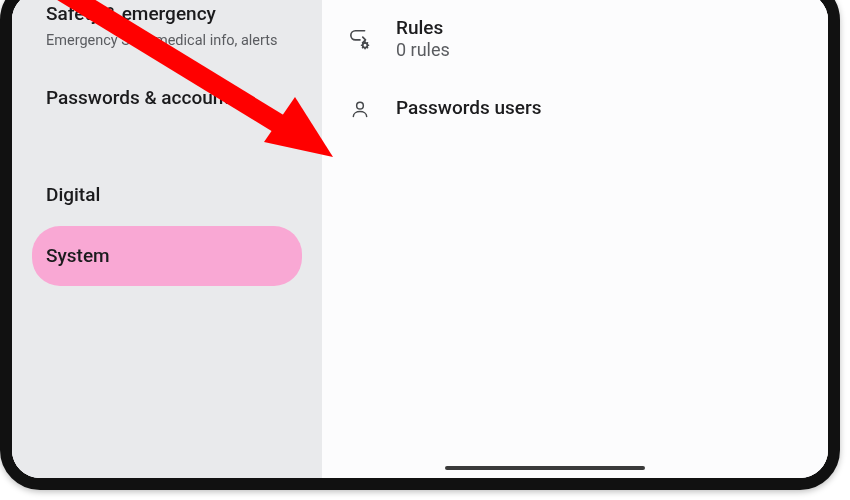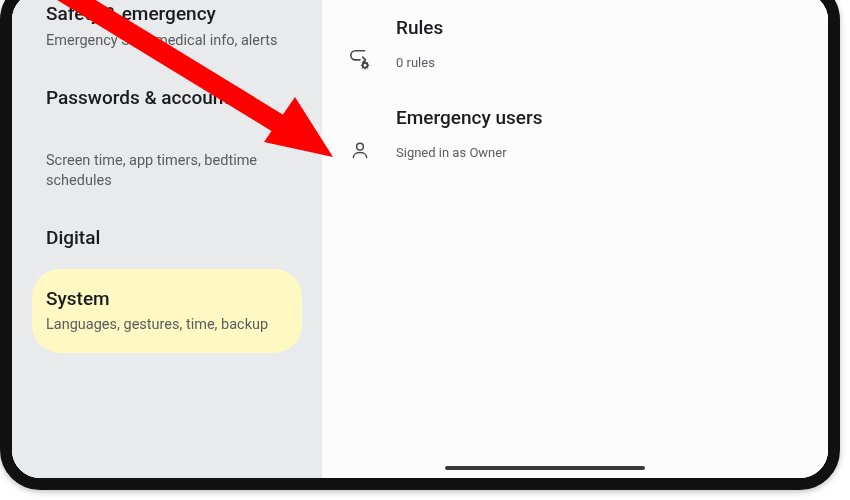--- a/index.html
+++ b/index.html
@@ -48,51 +48,51 @@
     font-weight: 500;
     line-height: 1.3;
   }
   .side-item .sub {
     font-size: 14.5px;
     color: #5a5c60;
     margin-top: 4px;
     line-height: 1.35;
   }
   .side-item.selected {
-    background: #fef9c3;
+    background: #f9a8d4;
   }
   .main {
     flex: 1;
     background: #fcfcfd;
     padding: 8px 20px 0 10px;
     position: relative;
   }
   .main-row {
     display: flex;
-    align-items: flex-end;
+    align-items: center;
     gap: 24px;
     padding: 16px 10px 20px 16px;
     cursor: pointer;
   }
   .main-row .icon-slot {
     width: 24px;
     display: flex;
     justify-content: center;
     padding-top: 2px;
     color: #46484c;
   }
   .main-row .texts .title {
     font-size: 19px;
     color: #1c1c1e;
     font-weight: 500;
   }
   .main-row .texts .sub {
-    font-size: 13px;
+    font-size: 18px;
     color: #5a5c60;
-    margin-top: 16px;
+    margin-top: 0;
   }
   .handle {
     position: absolute;
     bottom: 8px;
     left: 50%;
     transform: translateX(-50%) translateX(-30px);
     width: 200px;
     height: 4px;
     border-radius: 2px;
     background: #3a3a3a;
@@ -115,30 +115,28 @@
       <div class="side-item" style="margin-top:-8px">
         <div class="title">Safety &amp; emergency</div>
         <div class="sub">Emergency SOS, medical info, alerts</div>
       </div>
 
       <div class="side-item">
         <div class="title">Passwords &amp; accounts</div>
       </div>
 
       <div class="side-item">
-        <div class="sub">Screen time, app timers, bedtime schedules</div>
       </div>
 
       <div class="side-item">
         <div class="title">Digital</div>
       </div>
 
       <div class="side-item selected">
         <div class="title">System</div>
-        <div class="sub">Languages, gestures, time, backup</div>
       </div>
 
     </div>
 
     <div class="main">
 
       <div class="main-row">
         <div class="icon-slot">
           <svg width="22" height="22" viewBox="0 0 24 24" fill="none" stroke="currentColor" stroke-width="1.8">
             <path d="M7 3 L17 3 M7 3 A5 5 0 0 0 7 13 L12 13" stroke-linecap="round"></path>
@@ -154,22 +152,21 @@
       </div>
 
       <div class="main-row">
         <div class="icon-slot">
           <svg width="20" height="20" viewBox="0 0 24 24" fill="none" stroke="currentColor" stroke-width="1.8">
             <circle cx="12" cy="8" r="4"></circle>
             <path d="M4 21c0-4 4-6 8-6s8 2 8 6" stroke-linecap="round"></path>
           </svg>
         </div>
         <div class="texts">
-          <div class="title">Emergency users</div>
-          <div class="sub">Signed in as Owner</div>
+          <div class="title">Passwords users</div>
         </div>
       </div>
 
 
       <div class="handle"></div>
     </div>
 
   </div>
 </div>
 

